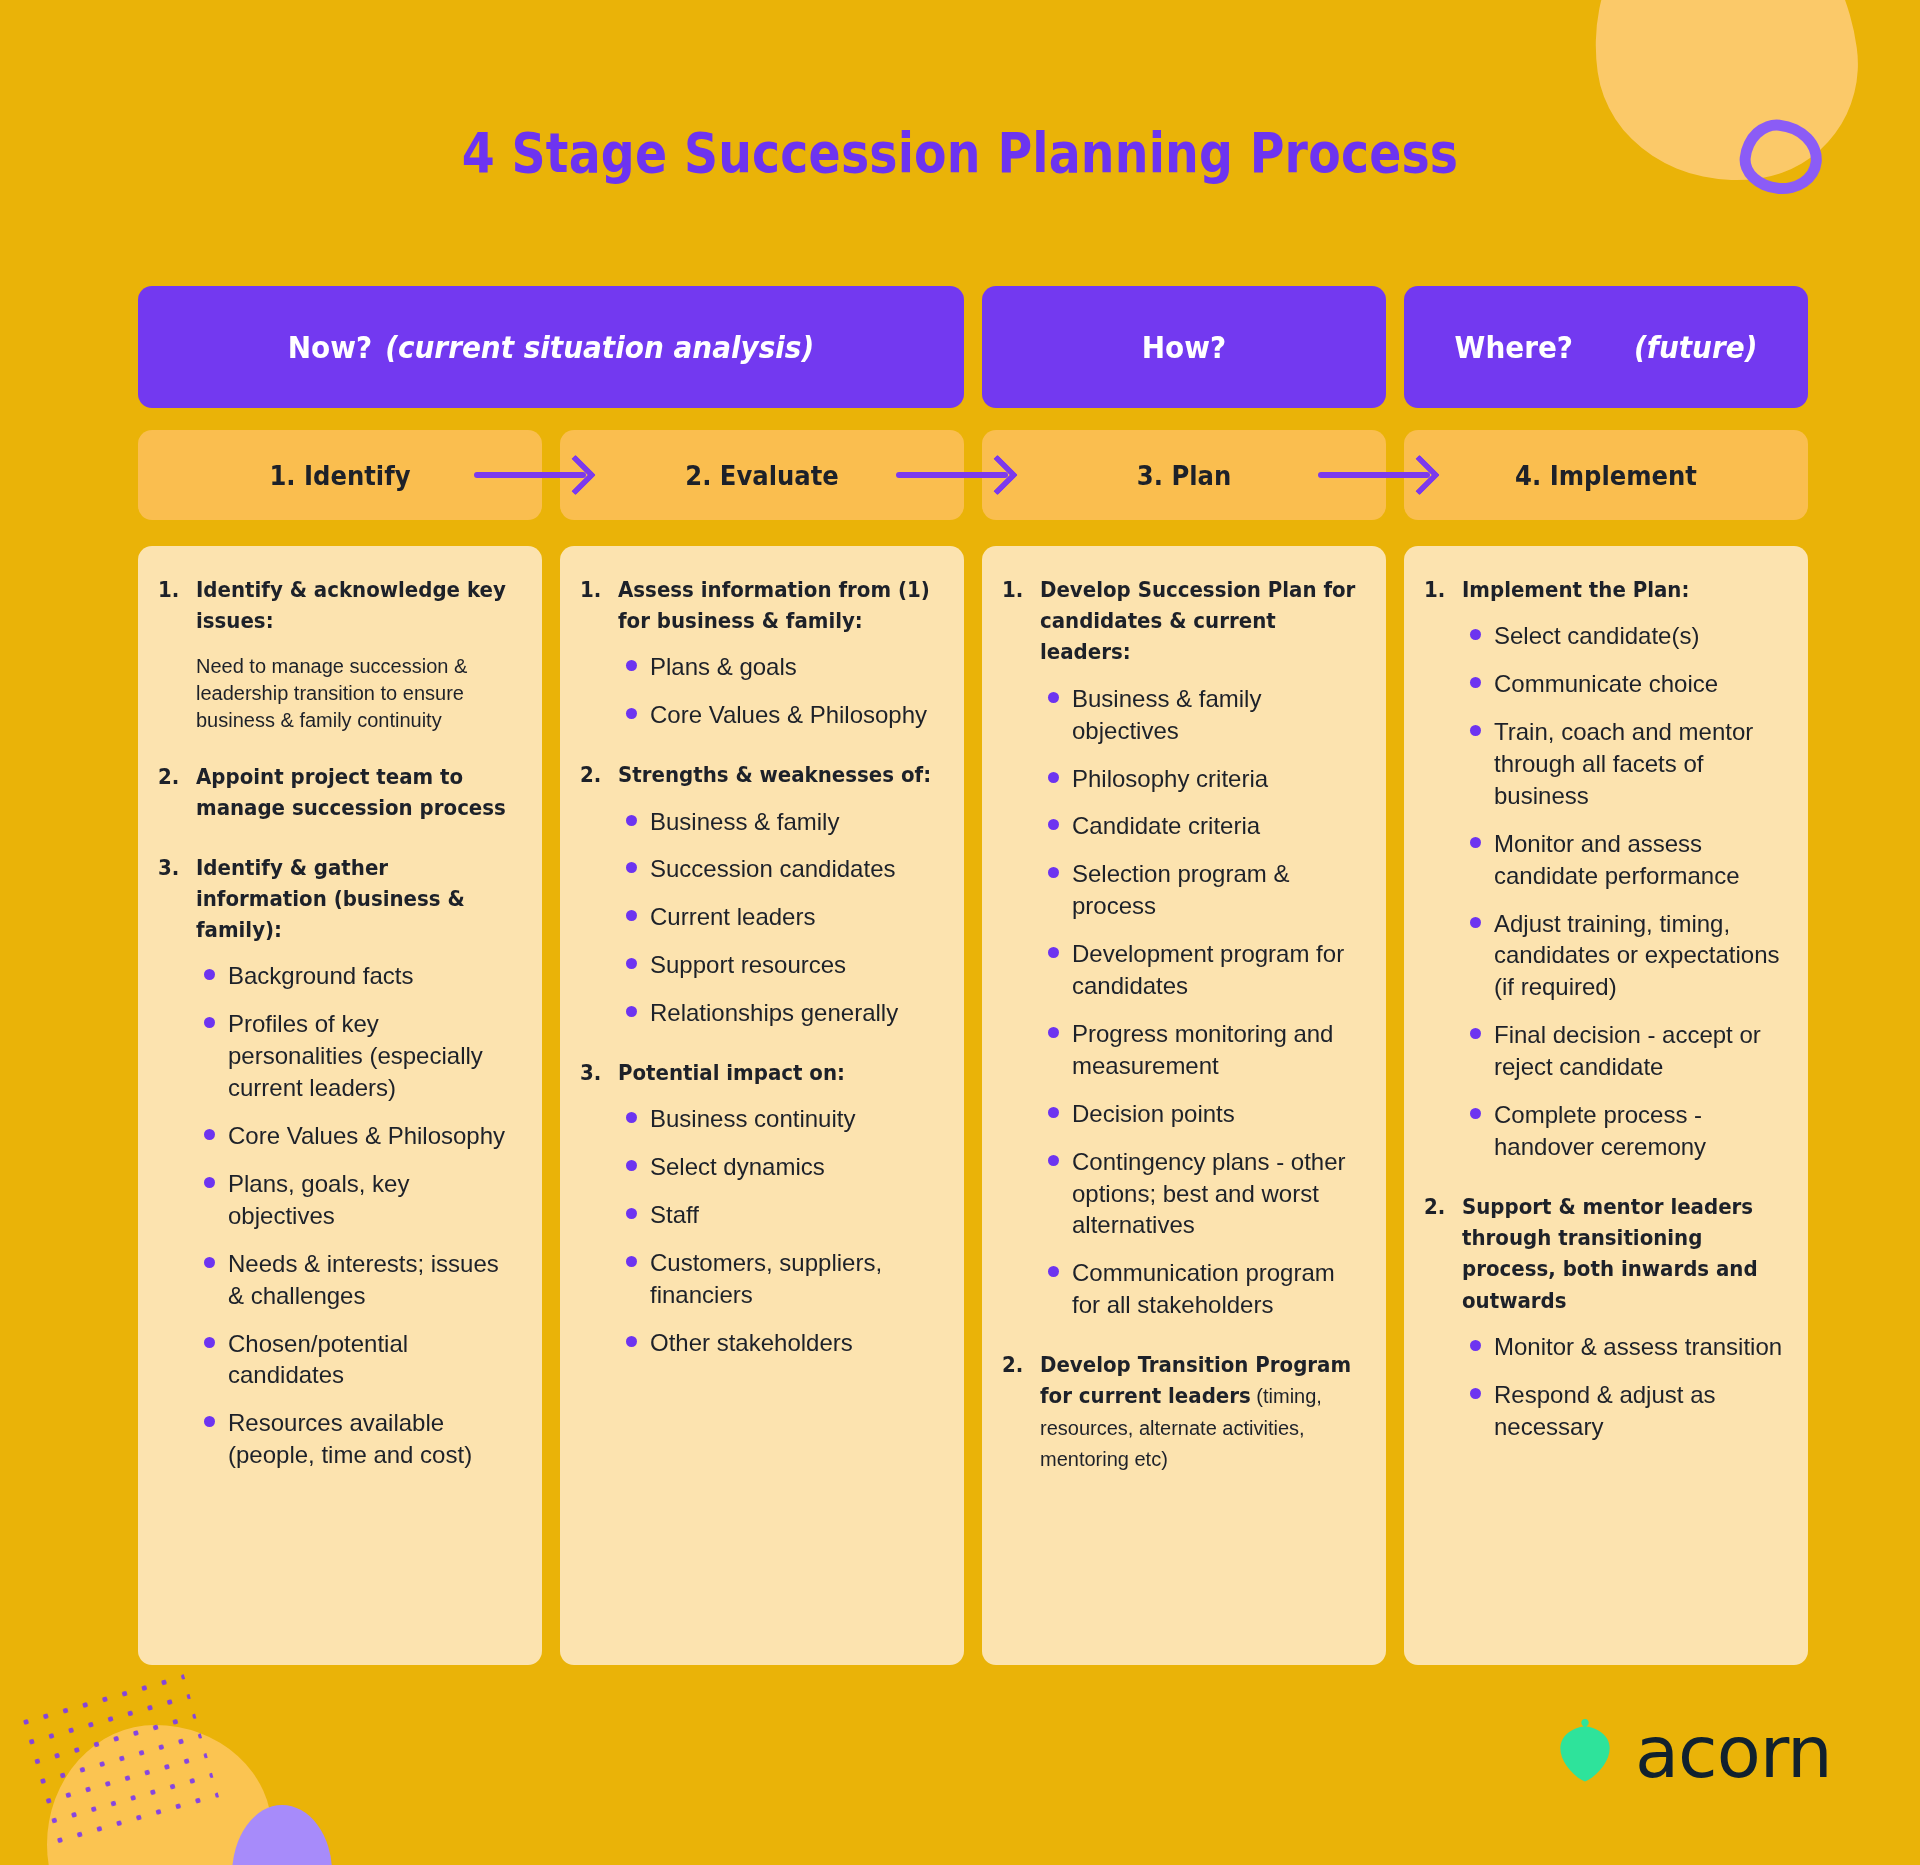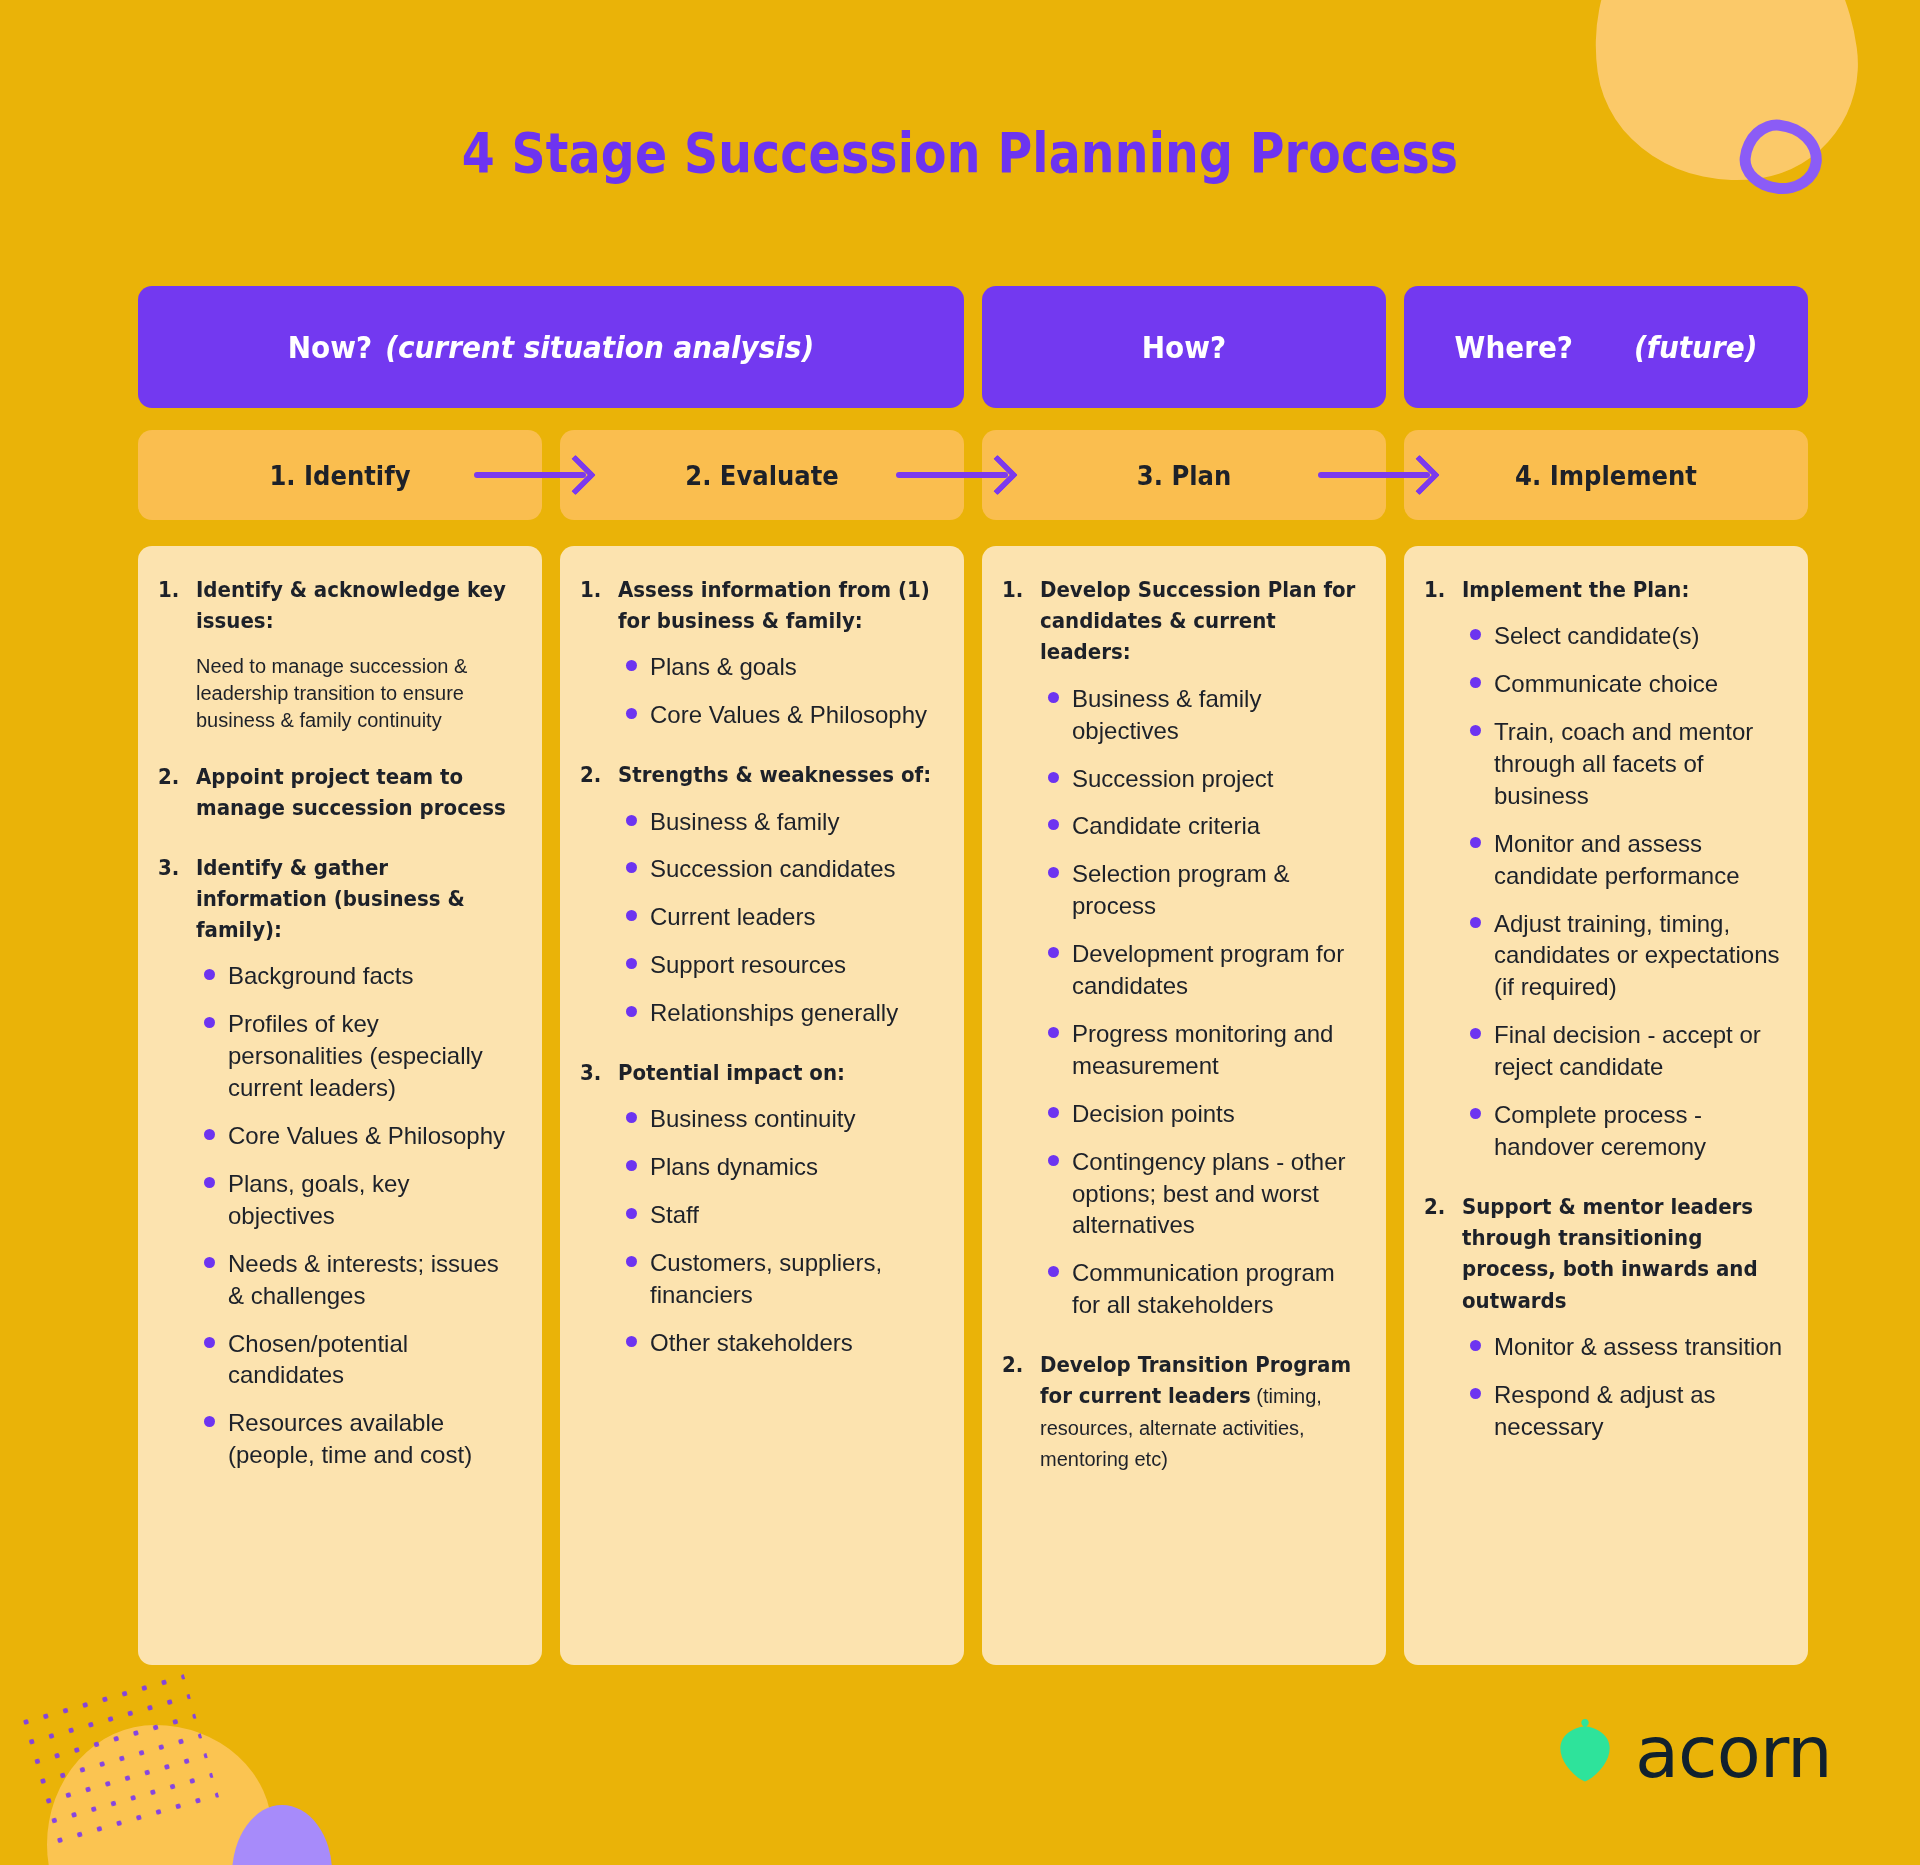--- a/index.html
+++ b/index.html
@@ -322,36 +322,36 @@
             <li>Relationships generally</li>
           </ul>
         </div>
       </div>
       <div class="num-item">
         <div class="num-marker">3.</div>
         <div class="num-body">
           <div class="num-head"><span>Potential impact on:</span></div>
           <ul class="bullets">
             <li>Business continuity</li>
-            <li>Plans dynamics</li>
+            <li>Select dynamics</li>
             <li>Staff</li>
             <li>Customers, suppliers, financiers</li>
             <li>Other stakeholders</li>
           </ul>
         </div>
       </div>
     </div>
   <div class="card col-3" id="card-3">
       <div class="num-item">
         <div class="num-marker">1.</div>
         <div class="num-body">
           <div class="num-head"><span>Develop Succession Plan for candidates &amp; current leaders:</span></div>
           <ul class="bullets">
             <li>Business &amp; family objectives</li>
-            <li>Succession project</li>
+            <li>Philosophy criteria</li>
             <li>Candidate criteria</li>
             <li>Selection program &amp; process</li>
             <li>Development program for candidates</li>
             <li>Progress monitoring and measurement</li>
             <li>Decision points</li>
             <li>Contingency plans - other options; best and worst alternatives</li>
             <li>Communication program for all stakeholders</li>
           </ul>
         </div>
       </div>

